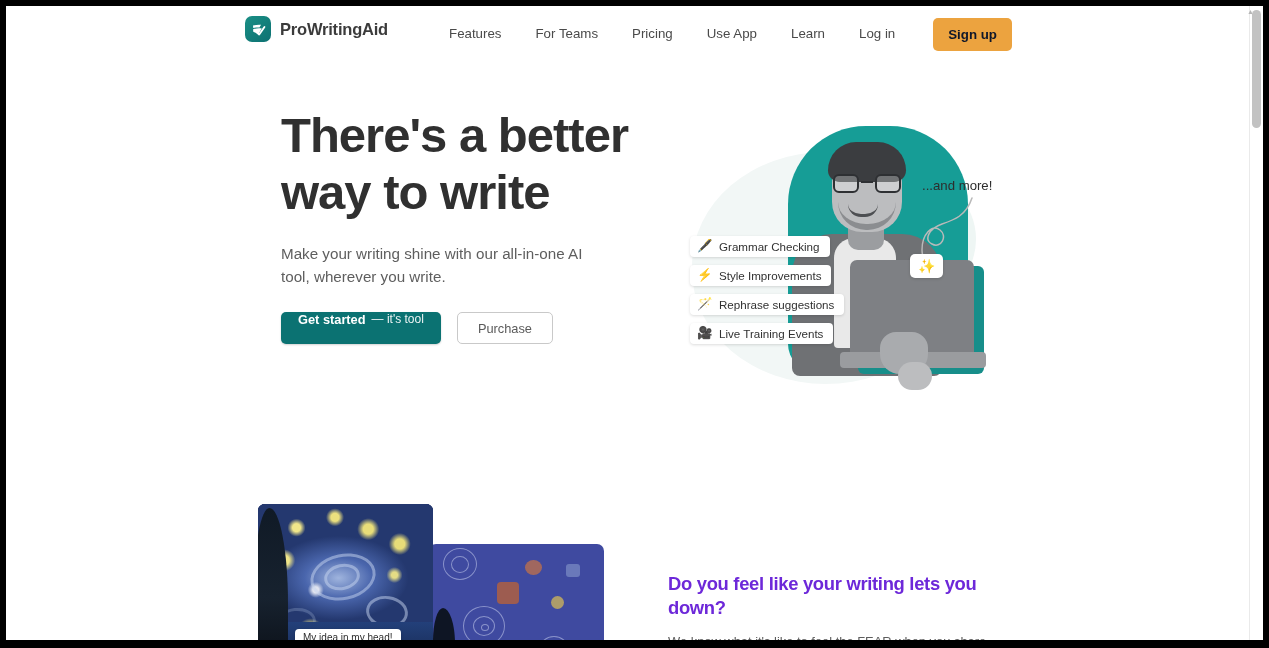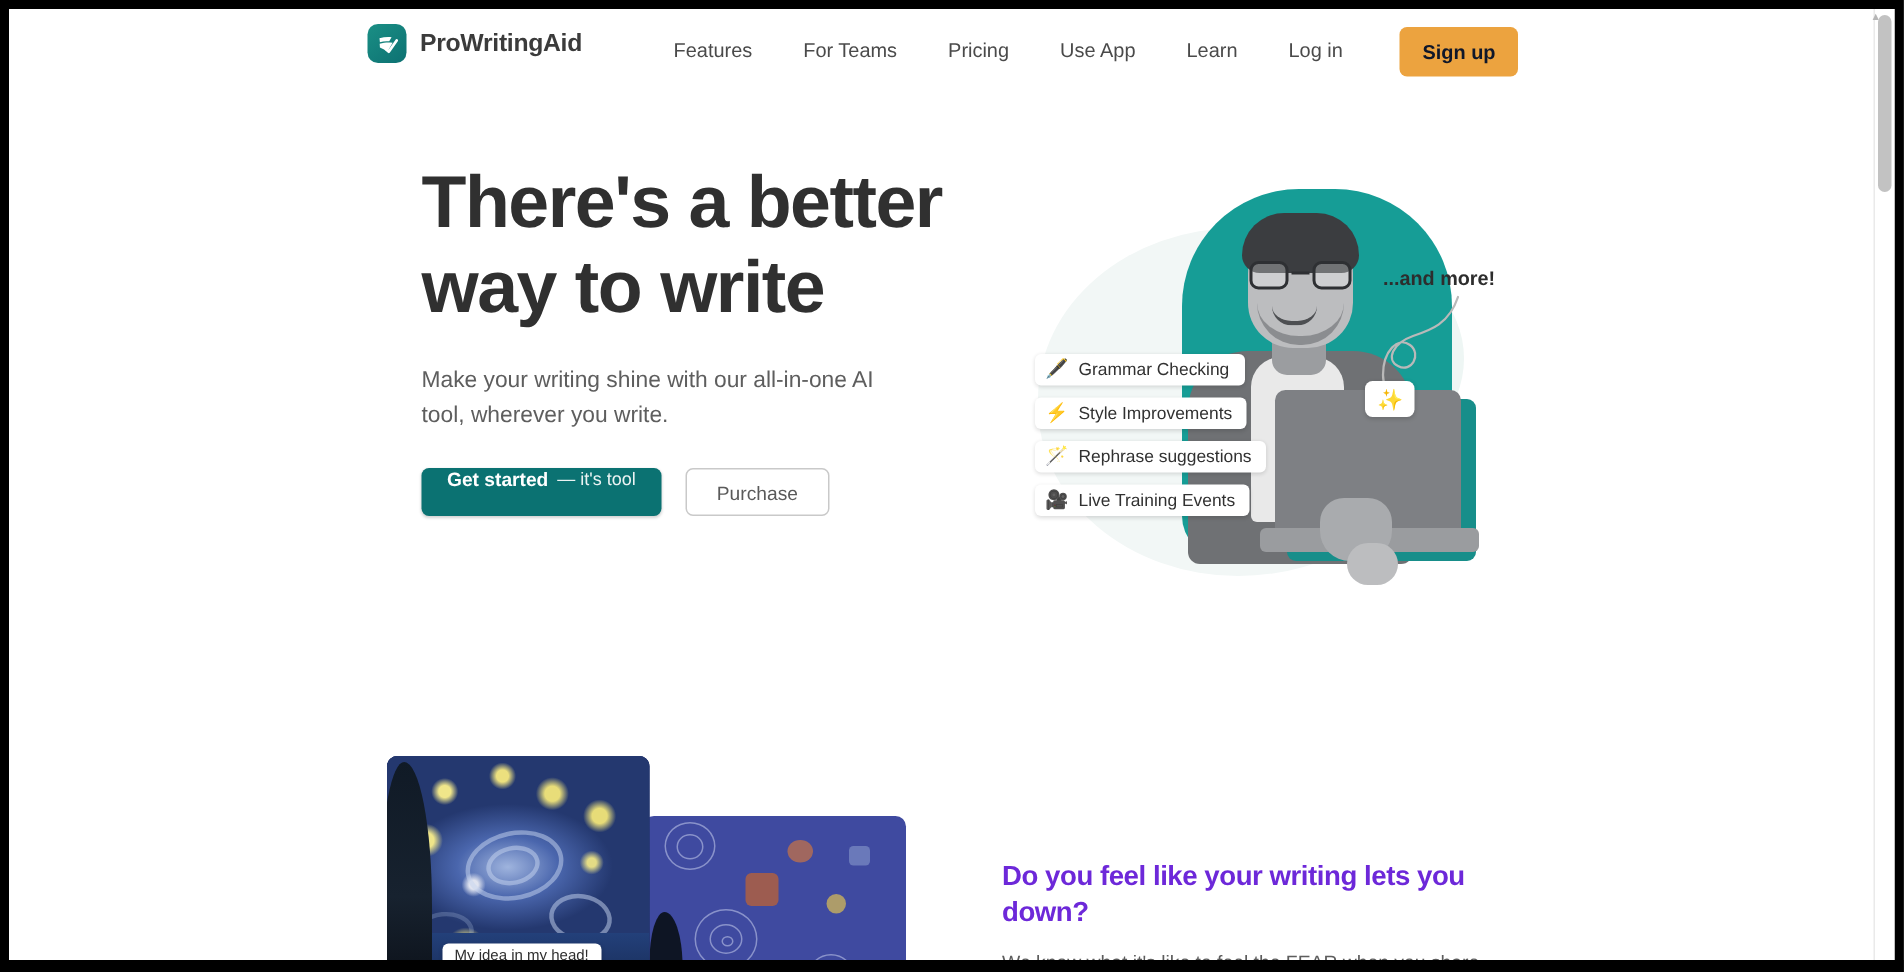--- a/index.html
+++ b/index.html
@@ -317,21 +317,21 @@
     border-radius: 5px;
     padding: 5px 8px;
     box-shadow: 0 1px 3px rgba(0,0,0,.16);
     z-index: 7;
     font-size: 14px; line-height: 1;
   }
   #and-more-label {
     position: absolute;
     left: 252px; top: 64px;
     font-size: 13.2px;
-    font-weight: bold;
+    font-weight: normal;
     color: #2d2d2d;
     white-space: nowrap;
     z-index: 7;
   }
   .squiggle { position: absolute; left: 244px; top: 80px; z-index: 6; }
 
   
   #section-two { position: absolute; left: 0; top: 486px; width: 1251px; height: 160px; }
 
   #art-pair { position: absolute; left: 245px; top: 12px; width: 345px; height: 150px; }

